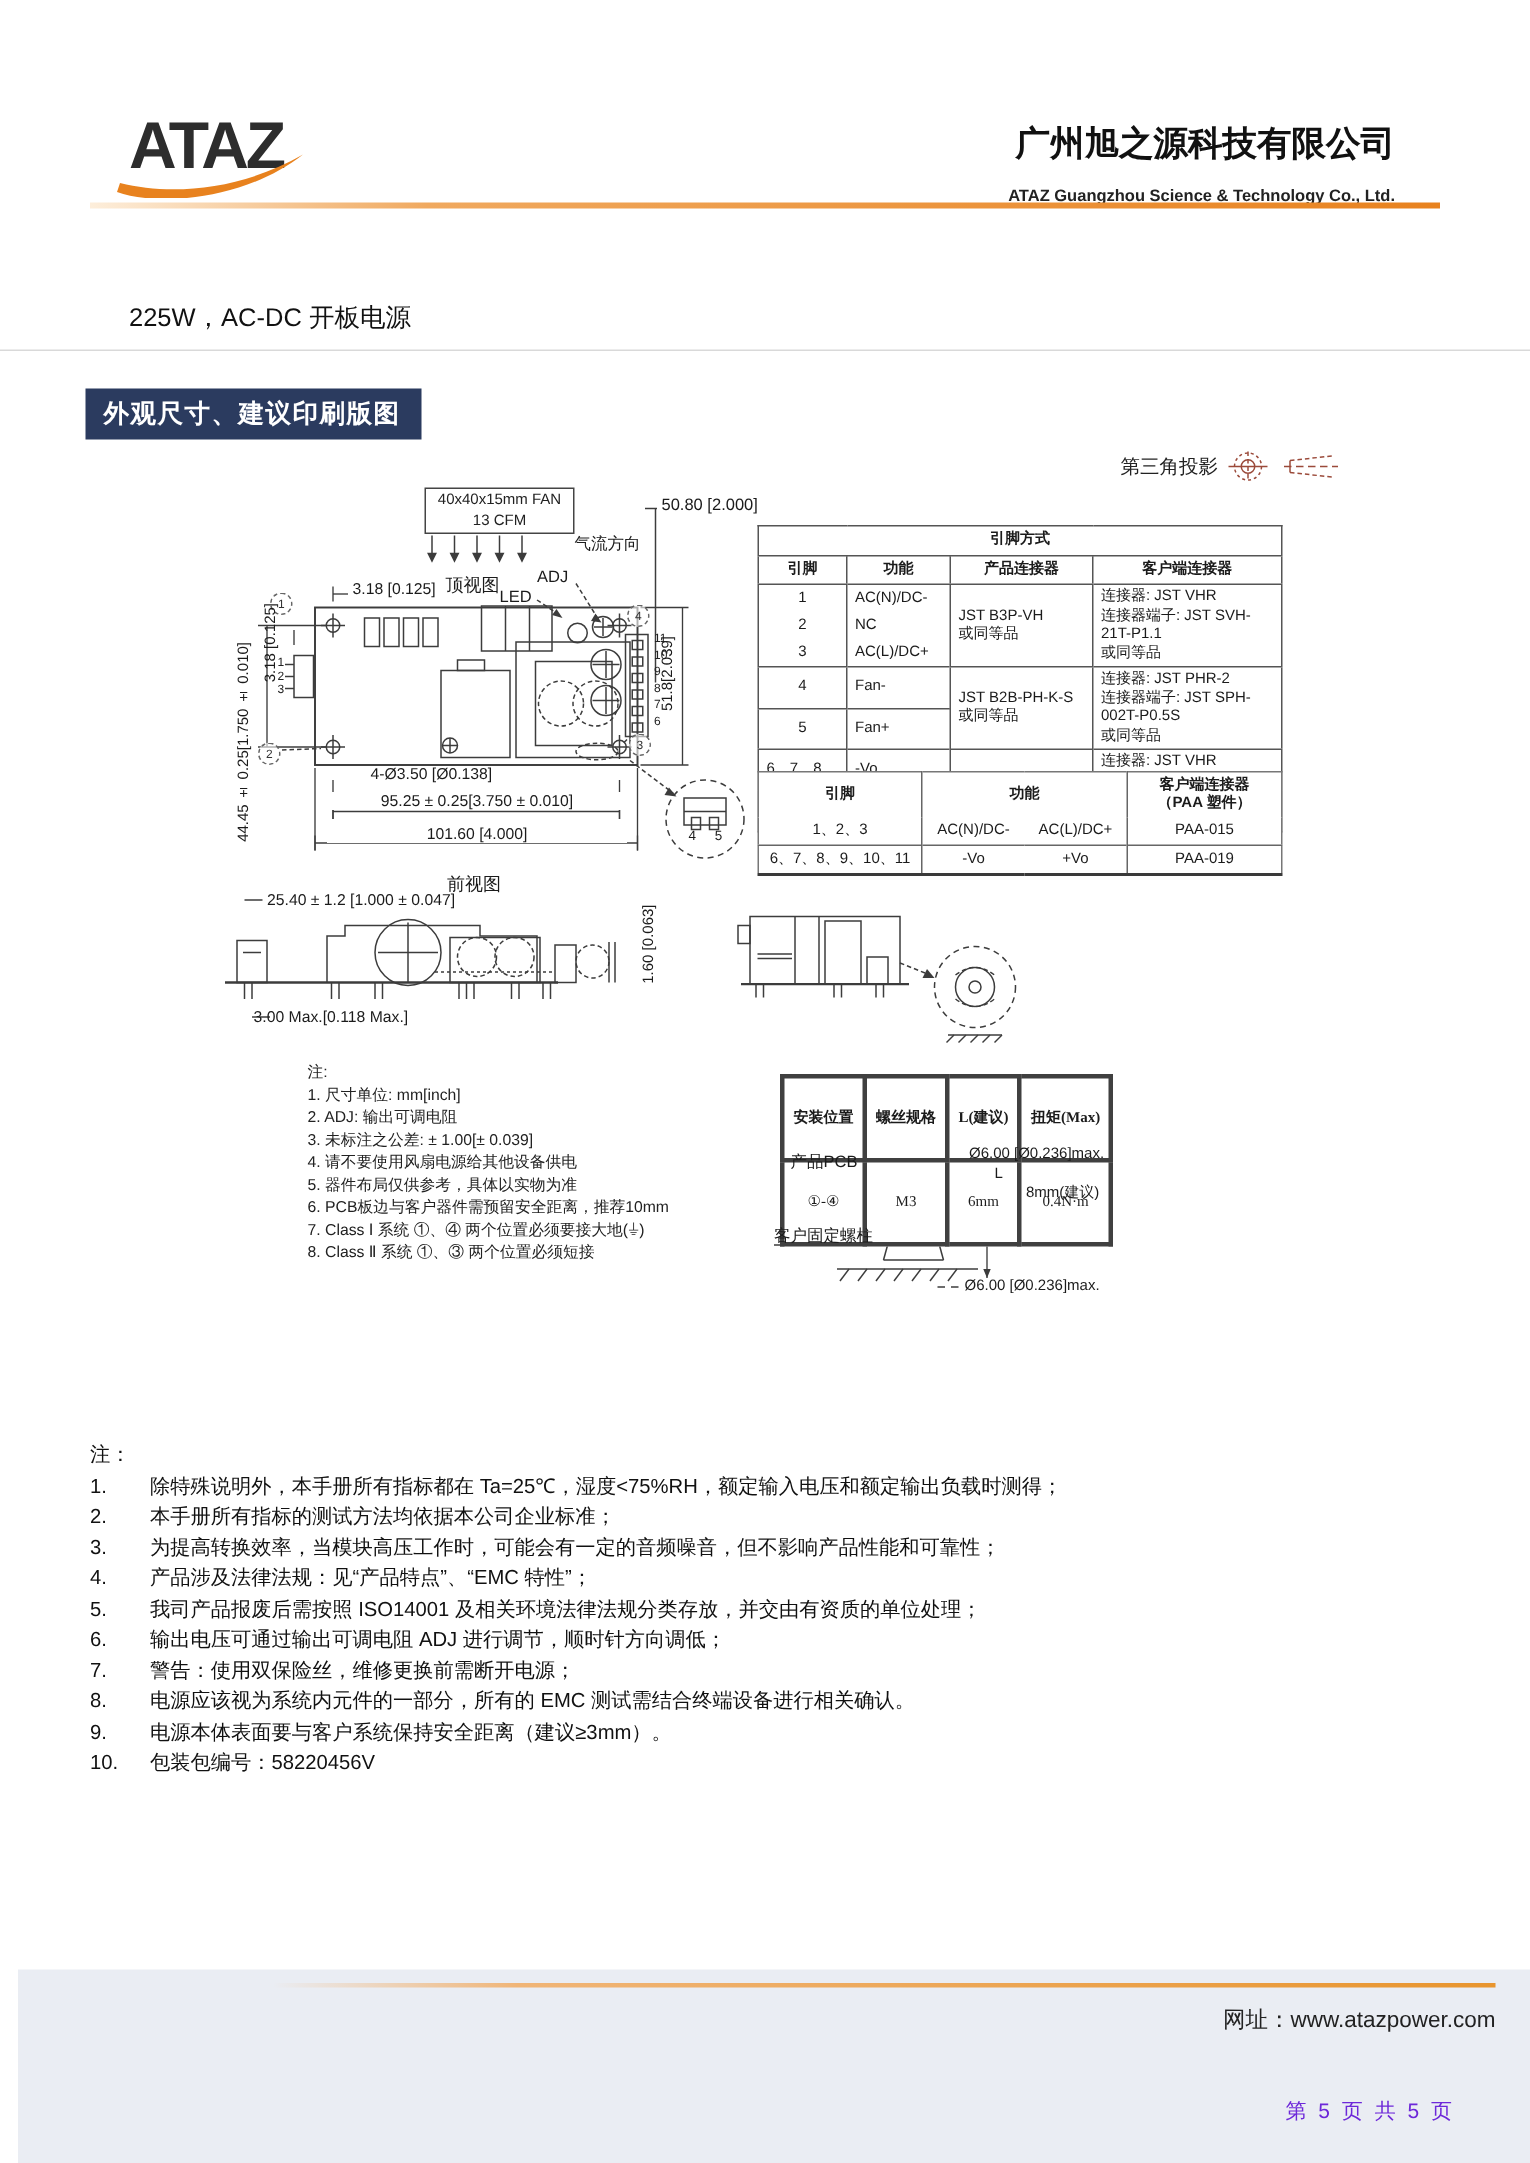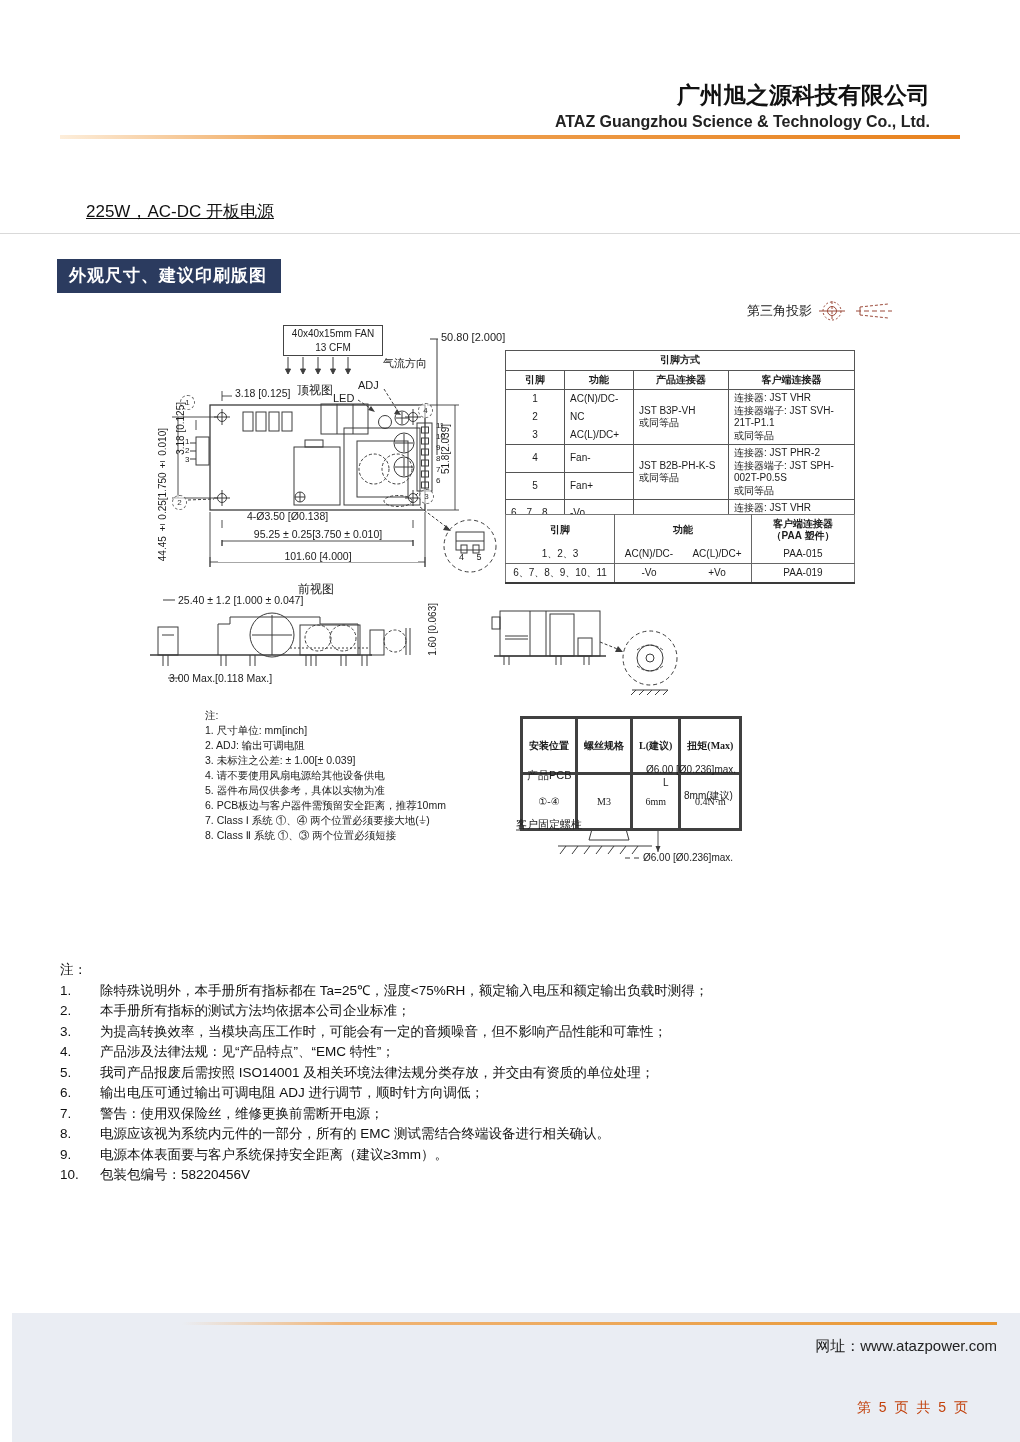--- a/index.html
+++ b/index.html
@@ -7,25 +7,25 @@
         font-family:"Liberation Sans",sans-serif;color:#1a1a1a;}
   .abs{position:absolute;}
   .lbl{position:absolute;font-size:11px;color:#1b1b1b;white-space:nowrap;line-height:1.15;}
   .vtext{writing-mode:vertical-rl;transform:rotate(180deg);}
   .center{text-align:center;}
   
   .logo-wrap{position:absolute;left:86px;top:76px;width:170px;height:60px;}
   .logo-text{font-size:44px;font-weight:800;letter-spacing:-2px;color:#2d2d2d;position:relative;z-index:2;line-height:1;}
   .company{position:absolute;right:90px;top:80px;text-align:right;}
   .company-cn{font-size:23px;font-weight:700;color:#111;}
-  .company-en{font-size:16px;font-weight:700;color:#222;margin-top:2px;}
+  .company-en{font-size:11px;font-weight:700;color:#222;margin-top:14px;}
   .hdr-line{position:absolute;left:60px;right:60px;top:135px;height:4px;
             background:linear-gradient(to right,#fdeedb 0%,#f0a95f 25%,#e8821e 100%);}
   .series-title{position:absolute;left:86px;top:152px;font-size:31px;font-weight:700;color:#101010;}
-  .series-sub{position:absolute;left:86px;top:200px;font-size:17px;color:#111;text-decoration:underline;}
+  .series-sub{position:absolute;left:86px;top:200px;font-size:17px;color:#111;}
   .divider{position:absolute;left:0;top:233px;width:1020px;height:1px;background:#d9d9d9;}
   .sec-head{position:absolute;left:57px;top:259px;background:#2b3b5f;color:#fff;
             font-size:17px;font-weight:700;padding:5px 14px 6px 12px;letter-spacing:1px;}
   .proj{position:absolute;left:747px;top:299px;font-size:13px;color:#222;display:flex;align-items:center;gap:6px;}
   
   .circ{position:absolute;width:13px;height:13px;border:1px dashed #666;border-radius:50%;
         font-size:8px;line-height:13px;text-align:center;color:#333;background:rgba(255,255,255,.6);}
   .pin-num{position:absolute;font-size:8px;color:#222;line-height:1;}
   
   table{border-collapse:collapse;background:#fff;}
@@ -53,30 +53,36 @@
   
   .bnotes{position:absolute;left:60px;top:960px;width:880px;font-size:13.5px;color:#111;}
   .bnotes .row{display:flex;line-height:20.5px;}
   .bnotes .num{width:40px;flex:none;}
   .bnotes .txt{flex:1;}
   
   .footer{position:absolute;left:12px;top:1313px;width:1020px;height:129px;background:#eaedf3;}
   .ftr-line{position:absolute;left:170px;top:9px;width:815px;height:3px;
             background:linear-gradient(to right,rgba(232,130,30,0) 0%,#f0b577 20%,#e8952e 100%);}
   .website{position:absolute;right:35px;top:24px;font-size:15px;color:#222;}
-  .pagenum{position:absolute;right:62px;top:86px;font-size:14px;color:#c2410c;letter-spacing:2px;}
+  .pagenum{position:absolute;right:62px;top:86px;font-size:14px;color:#6d28d9;letter-spacing:2px;}
   .fanbox{position:absolute;left:283px;top:325px;width:100px;height:31px;border:1px solid #444;
           font-size:10px;line-height:14px;text-align:center;color:#222;padding-top:1px;box-sizing:border-box;}
   svg{display:block;}
 </style>
 </head>
 <body>
 
 <div class="page">
 
+  <div class="logo-wrap">
+    <div class="logo-text">ATAZ</div>
+    <svg class="abs" style="left:-10px;top:24px;z-index:3;" width="132" height="32" viewBox="0 0 132 32">
+      <path d="M4,22 C40,31 86,26 126,3 C88,33 30,38 2,28 Z" fill="#E8821E"></path>
+    </svg>
+  </div>
   <div class="company">
     <div class="company-cn">广州旭之源科技有限公司</div>
     <div class="company-en">ATAZ Guangzhou Science &amp; Technology Co., Ltd.</div>
   </div>
   <div class="hdr-line"></div>
 
   <div class="series-sub">225W，AC-DC 开板电源</div>
   <div class="divider"></div>
 
   <div class="sec-head">外观尺寸、建议印刷版图</div>

